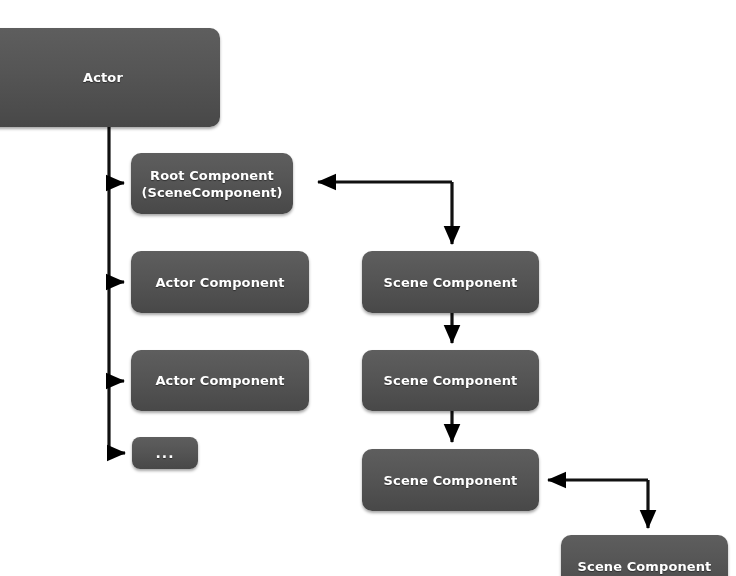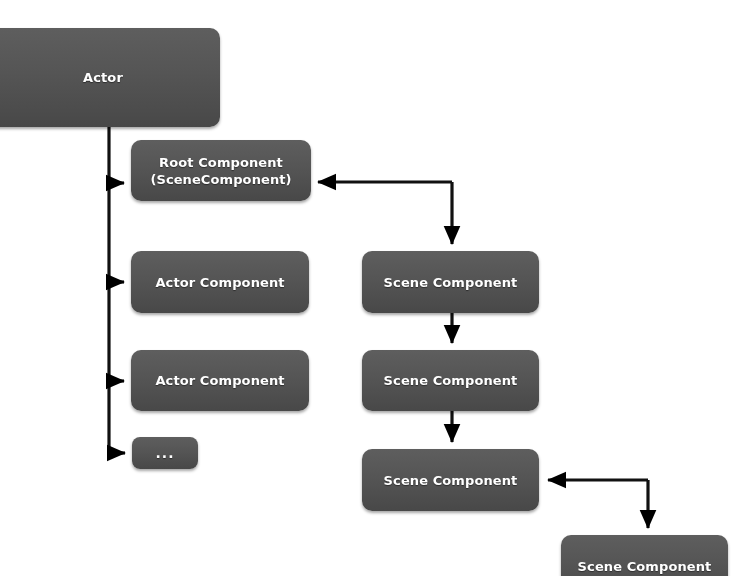--- a/index.html
+++ b/index.html
@@ -117,21 +117,21 @@
 
     <g>
       <path d="M 648 452 L 648 500" stroke="#111111" stroke-width="3.2" fill="none" marker-end="url(#arrow-d)"></path>
     </g>
   </svg>
 
   <div class="node" style="left:-14px; top:0px; width:234px; height:99px;">
     <span class="label">Actor</span>
   </div>
 
-  <div class="node" style="left:131px; top:112px; width:180px; height:61px;">
+  <div class="node" style="left:131px; top:125px; width:162px; height:61px;">
     <span class="label">Root Component
 (SceneComponent)</span>
   </div>
 
   <div class="node" style="left:131px; top:223px; width:178px; height:62px;">
     <span class="label">Actor Component</span>
   </div>
 
   <div class="node" style="left:131px; top:322px; width:178px; height:61px;">
     <span class="label">Actor Component</span>

